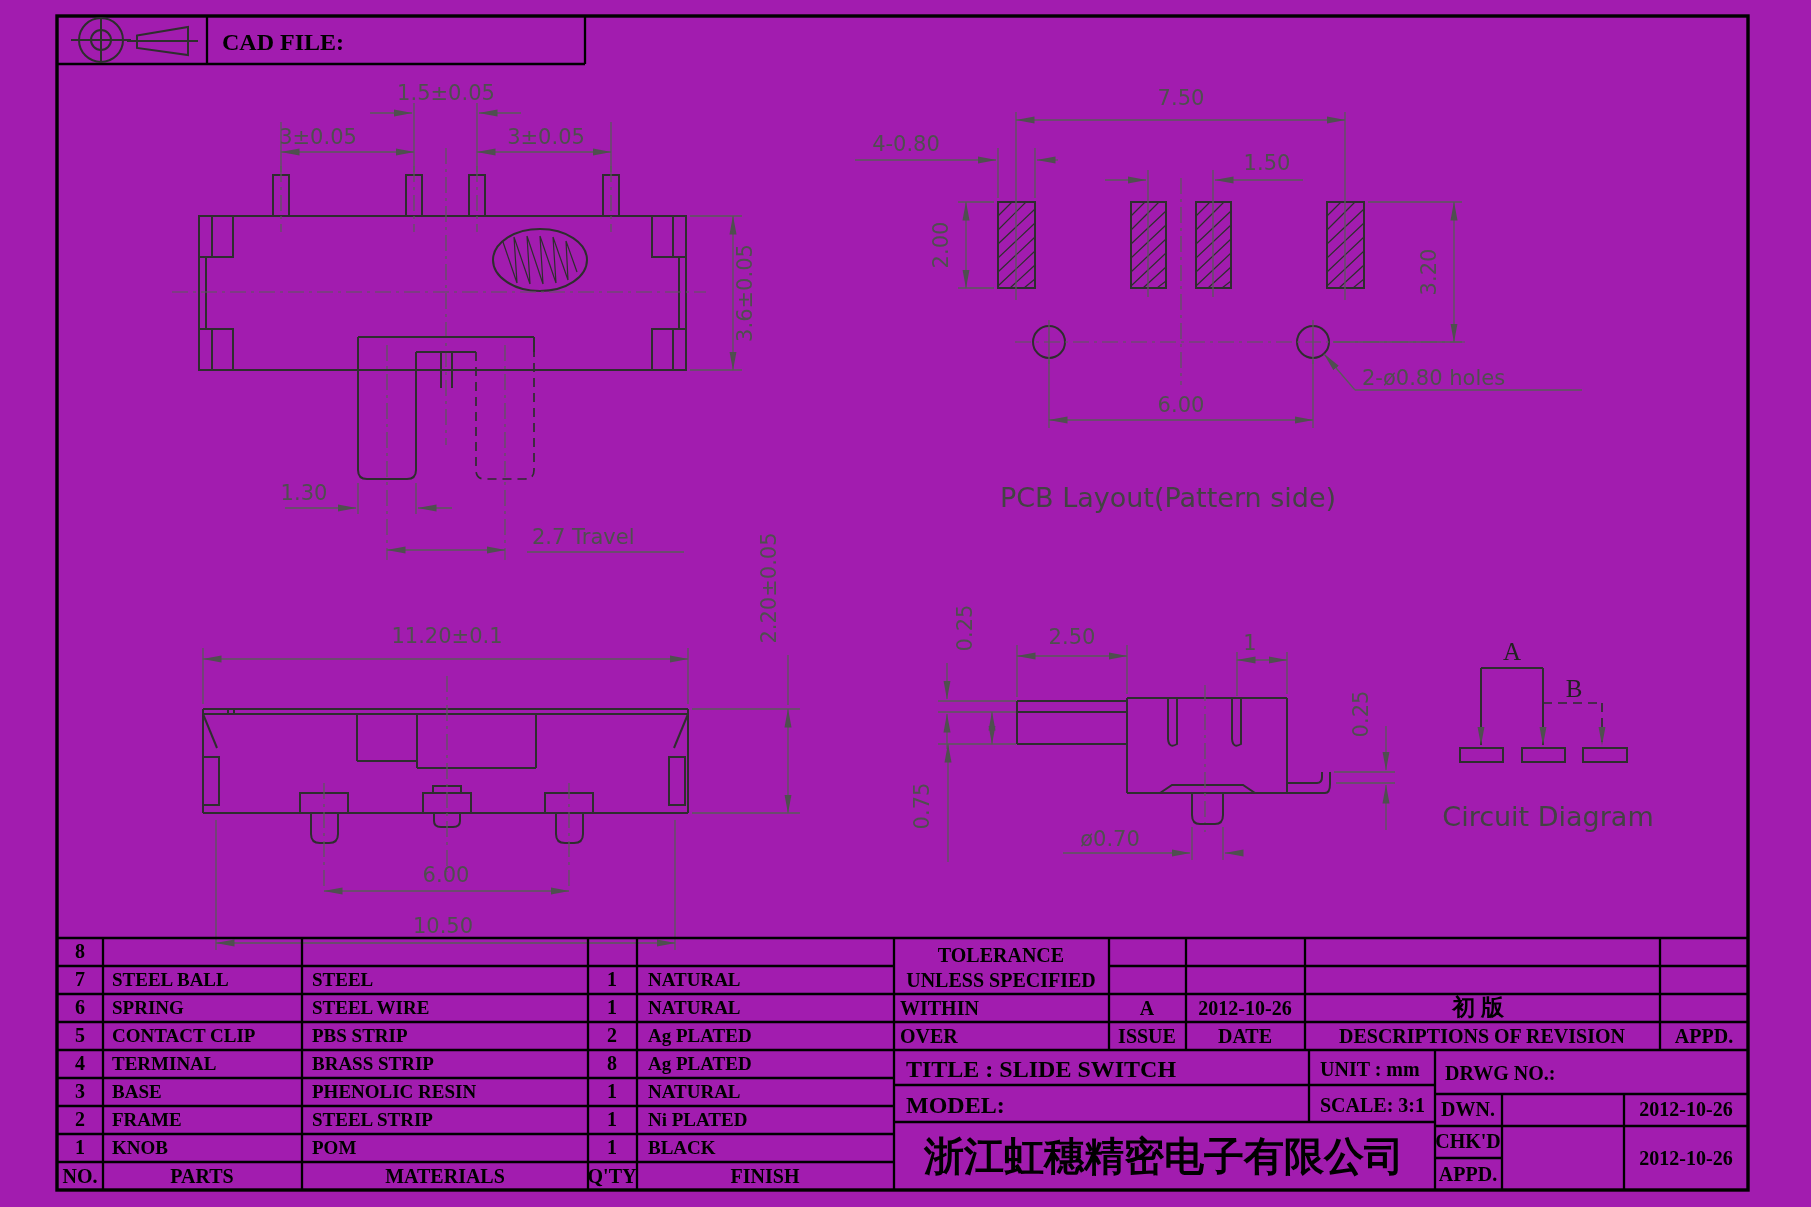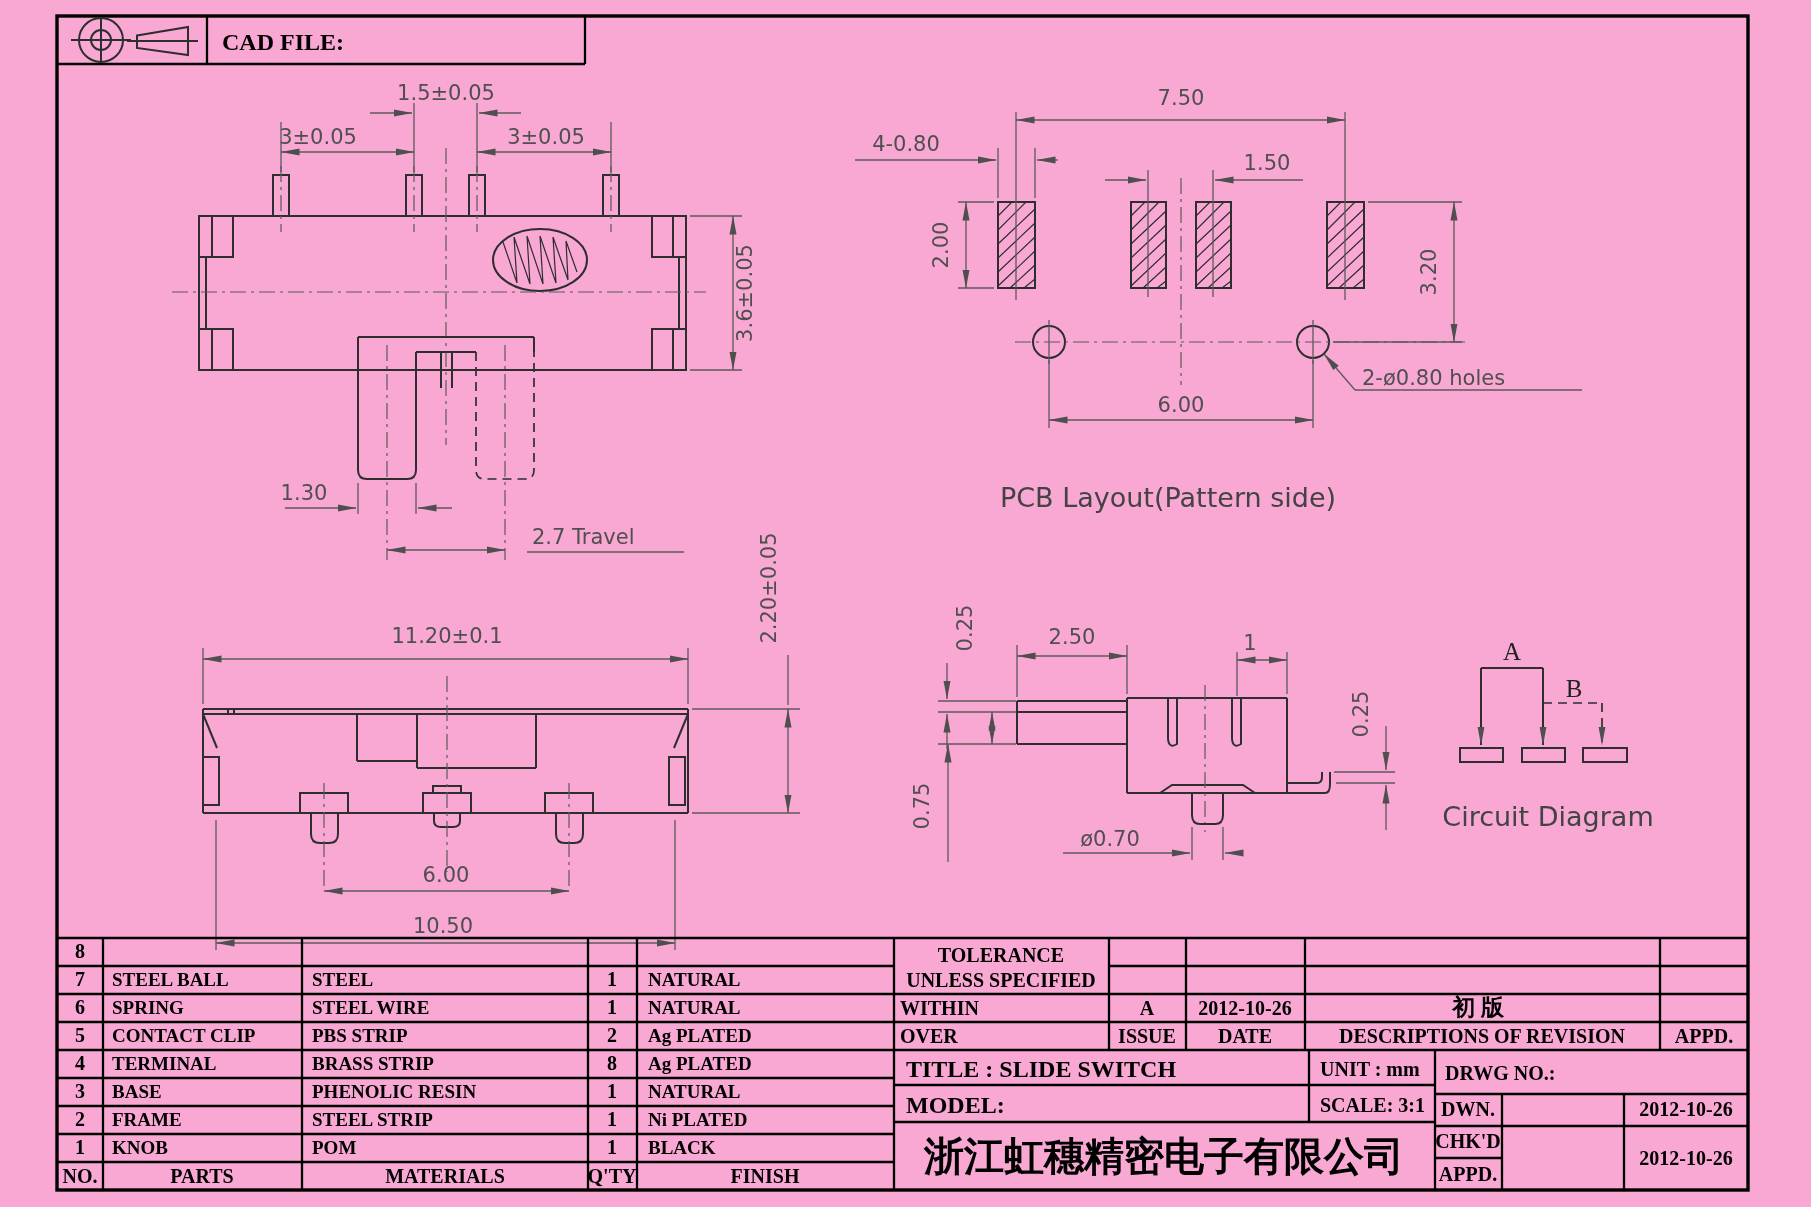--- a/index.html
+++ b/index.html
@@ -1,16 +1,16 @@
 <!DOCTYPE html>
 <html><head>
 <meta charset="utf-8">
 <style>
   html,body{margin:0;padding:0;background:#fff;}
-  .sheet{position:relative;width:1811px;height:1207px;background:#f9a8d4;overflow:hidden;
+  .sheet{position:relative;width:1811px;height:1207px;background:#a21caf;overflow:hidden;
          font-family:"DejaVu Sans",sans-serif;}
   svg{position:absolute;left:0;top:0;}
   
   .o  {stroke:#2e2e2e;stroke-width:2;fill:none;}
   .t  {stroke:#5a5a5a;stroke-width:1.3;fill:none;}
   .cl {stroke:#5a5a5a;stroke-width:1.2;fill:none;stroke-dasharray:16 5 3 5;}
   .hd {stroke:#2e2e2e;stroke-width:1.7;fill:none;stroke-dasharray:9 6;}
   .h  {stroke:#2e2e2e;stroke-width:1.2;fill:none;}
   .grid{stroke:#000;stroke-width:2.3;fill:none;}
   .frame{stroke:#000;stroke-width:3.4;fill:none;}

